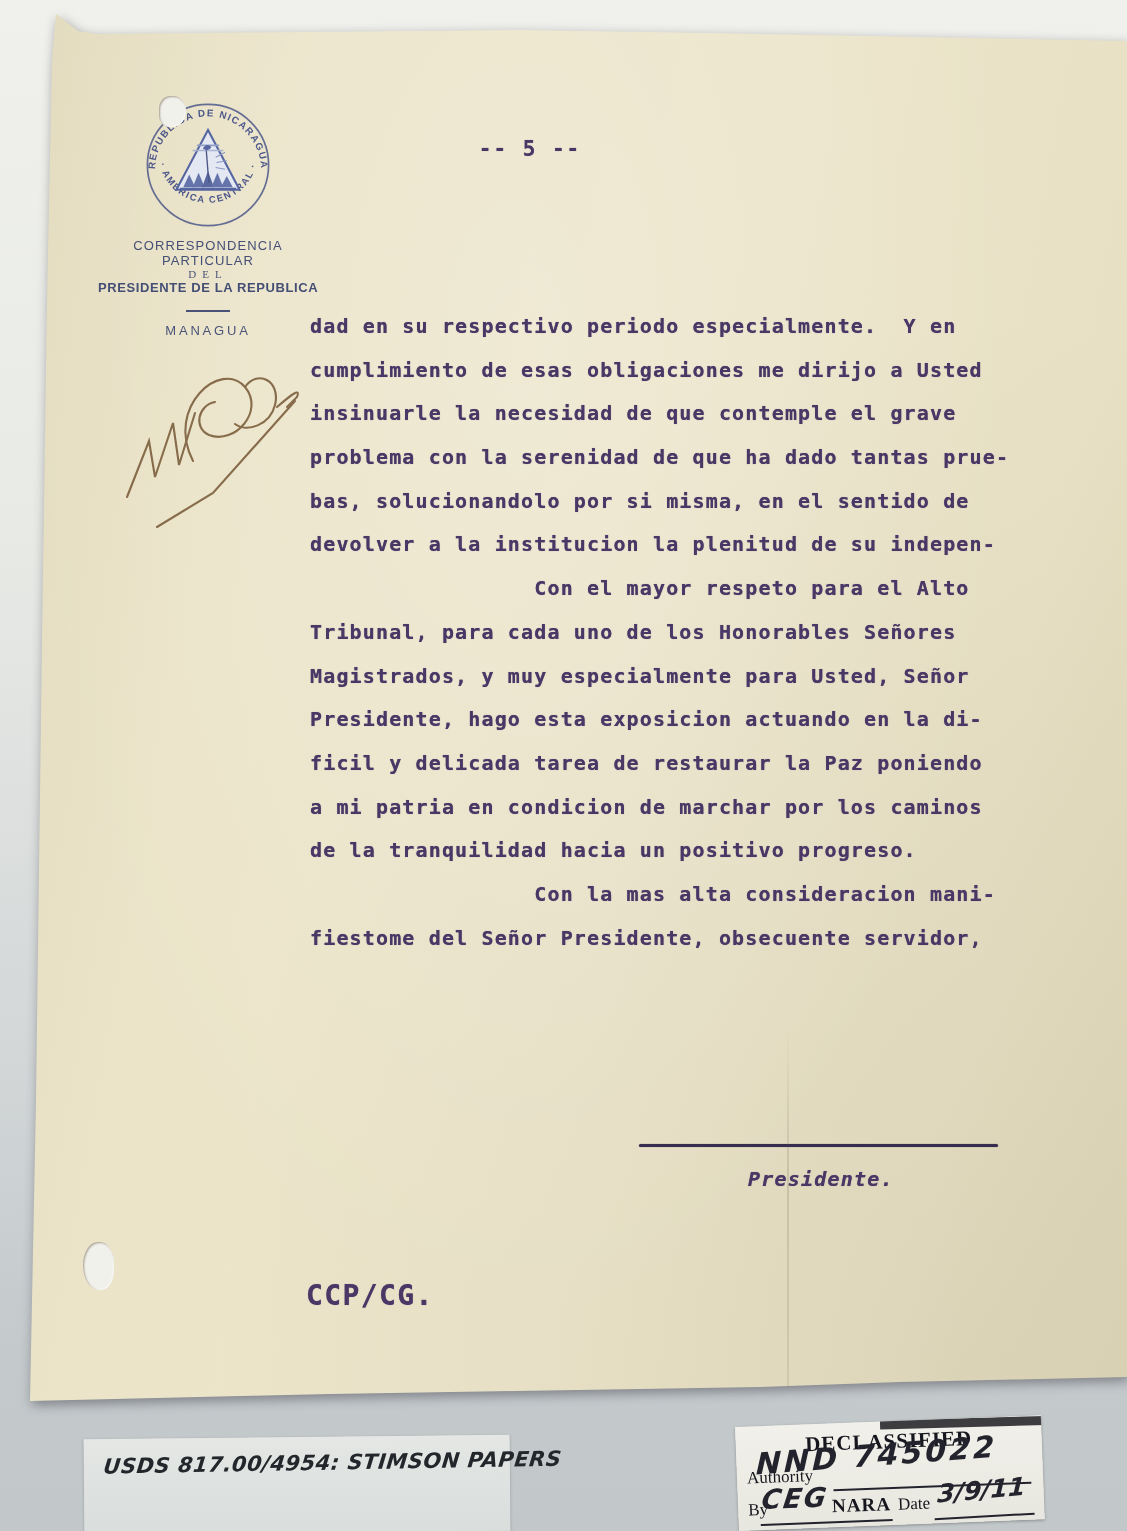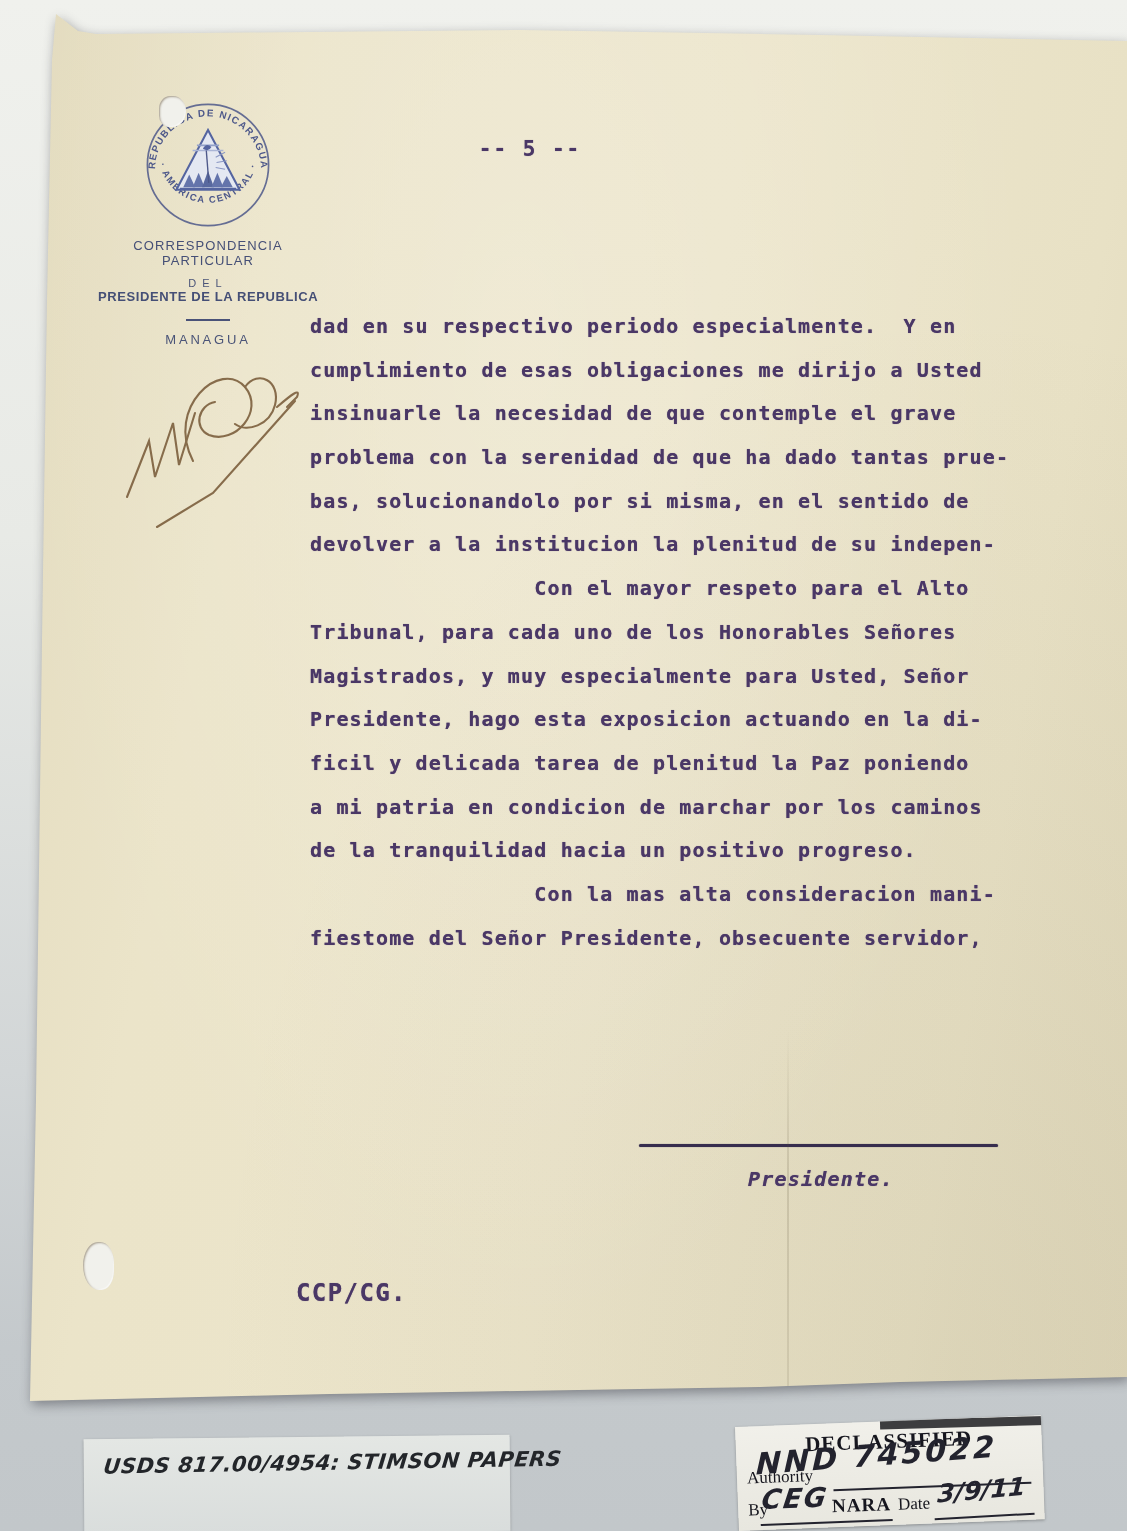--- a/index.html
+++ b/index.html
@@ -23,37 +23,37 @@
   .crease-v{position:absolute;left:787px;top:1030px;width:2px;height:360px;
     background:linear-gradient(180deg,rgba(90,80,55,0),rgba(90,80,55,.18) 40%,rgba(90,80,55,.12));}
   .hole{position:absolute;background:#f1f1ec;box-shadow:inset 1px 1px 2px rgba(80,60,30,.45),inset -1px -1px 1px rgba(255,255,255,.6);}
   .hole-seal{left:159px;top:96px;width:27px;height:31px;border-radius:46% 54% 58% 42%;}
   .hole-edge{left:83px;top:1242px;width:31px;height:48px;border-radius:52% 48% 44% 56%;}
 
   
   .seal-svg{position:absolute;left:144px;top:101px;width:128px;height:128px;}
   .letterhead{position:absolute;left:96px;top:238px;width:224px;text-align:center;color:#46507a;}
   .lh1{font-size:13px;letter-spacing:1.1px;font-weight:normal;color:#454f76;}
-  .lh2{font-size:11px;letter-spacing:6px;margin-top:9px;color:#4a5478;}
+  .lh2{font-size:11px;letter-spacing:6px;color:#4a5478;font-family:Liberation Serif, serif;}
   .lh3{font-size:13px;letter-spacing:.6px;font-weight:bold;color:#454f76;}
   .lh-rule{width:44px;height:2px;background:#4a5278;margin:15px auto 0;}
   .lh-city{font-size:13px;letter-spacing:2.8px;margin-top:11px;color:#4a5478;}
 
   
   .typed{font-family:"DejaVu Sans Mono","Liberation Mono",monospace;font-weight:bold;
          color:#4a3766;text-shadow:0 0 .7px rgba(74,55,102,.8);}
   .page-num{position:absolute;left:440px;top:137px;width:180px;text-align:center;
             font-size:21px;letter-spacing:2px;}
   .body-block{position:absolute;left:310px;top:305px;width:700px;font-size:20px;
               letter-spacing:1.15px;line-height:43.7px;}
   .tline{white-space:pre;height:43.7px;}
   .sig-rule{position:absolute;left:639px;top:1144px;width:359px;height:3px;
             background:#372d4e;border-radius:2px;box-shadow:0 0 1px rgba(55,45,78,.7);}
   .sig-title{position:absolute;left:748px;top:1167px;font-size:20px;letter-spacing:1.2px;font-style:italic;}
-  .initials{position:absolute;left:296px;top:1279px;font-size:24px;letter-spacing:1.4px;text-align:right;}
+  .initials{position:absolute;left:306px;top:1279px;font-size:28px;letter-spacing:1.4px;text-align:right;}
 
   
   .scribble-svg{position:absolute;left:95px;top:345px;width:215px;height:190px;}
 
   
   .hand{font-family:"DejaVu Sans",sans-serif;font-style:italic;font-weight:bold;}
   .usds-label{position:absolute;left:84px;top:1437px;width:426px;height:96px;
               background:linear-gradient(180deg,#e4e7e4,#d9dddc);transform:rotate(-.6deg);
               box-shadow:0 1px 3px rgba(0,0,0,.25);}
   .usds-text{position:absolute;left:20px;top:14px;font-size:21px;letter-spacing:.5px;
@@ -131,21 +131,21 @@
         <div class="tline">dad en su respectivo periodo especialmente.  Y en</div>
         <div class="tline">cumplimiento de esas obligaciones me dirijo a Usted</div>
         <div class="tline">insinuarle la necesidad de que contemple el grave</div>
         <div class="tline">problema con la serenidad de que ha dado tantas prue-</div>
         <div class="tline">bas, solucionandolo por si misma, en el sentido de</div>
         <div class="tline">devolver a la institucion la plenitud de su indepen-</div>
         <div class="tline">                 Con el mayor respeto para el Alto</div>
         <div class="tline">Tribunal, para cada uno de los Honorables Señores</div>
         <div class="tline">Magistrados, y muy especialmente para Usted, Señor</div>
         <div class="tline">Presidente, hago esta exposicion actuando en la di-</div>
-        <div class="tline">ficil y delicada tarea de plenitud la Paz poniendo</div>
+        <div class="tline">ficil y delicada tarea de restaurar la Paz poniendo</div>
         <div class="tline">a mi patria en condicion de marchar por los caminos</div>
         <div class="tline">de la tranquilidad hacia un positivo progreso.</div>
         <div class="tline">                 Con la mas alta consideracion mani-</div>
         <div class="tline">fiestome del Señor Presidente, obsecuente servidor,</div>
       </div>
 
     <div class="sig-rule"></div>
     <div class="typed sig-title">Presidente.</div>
     <div class="typed initials">CCP/CG.</div>
 

